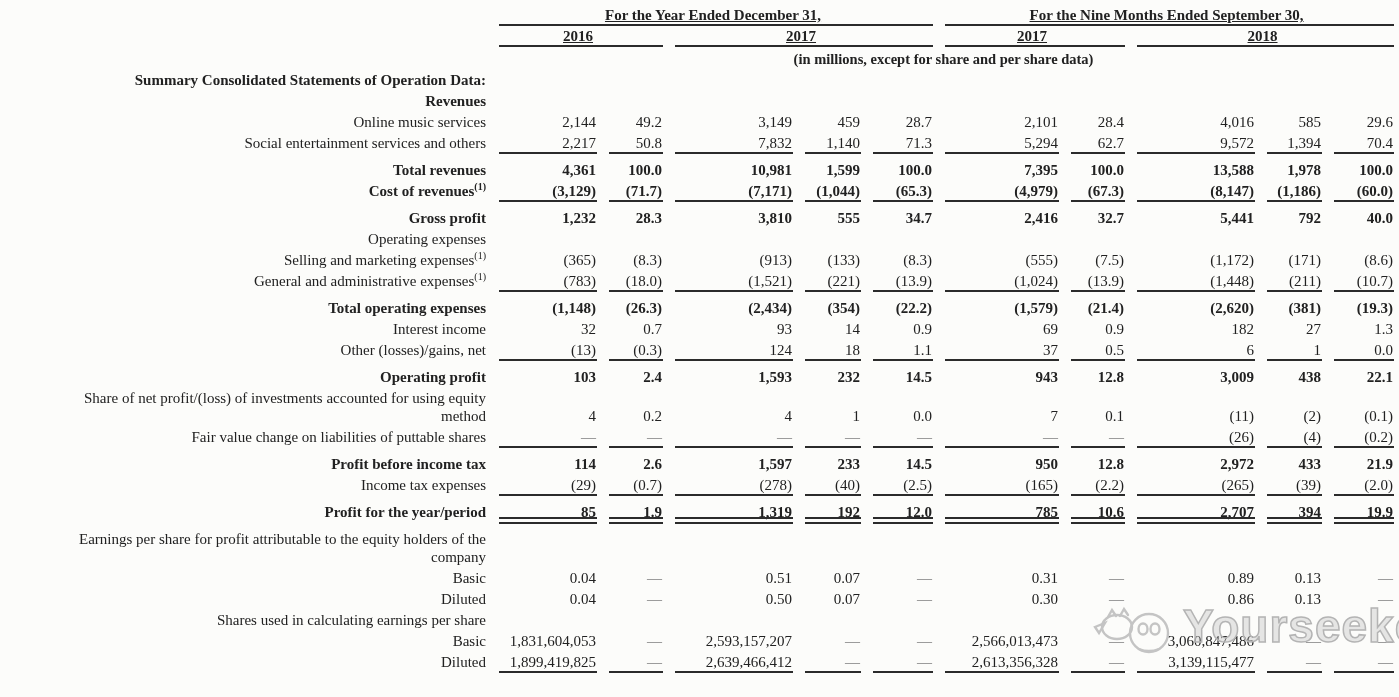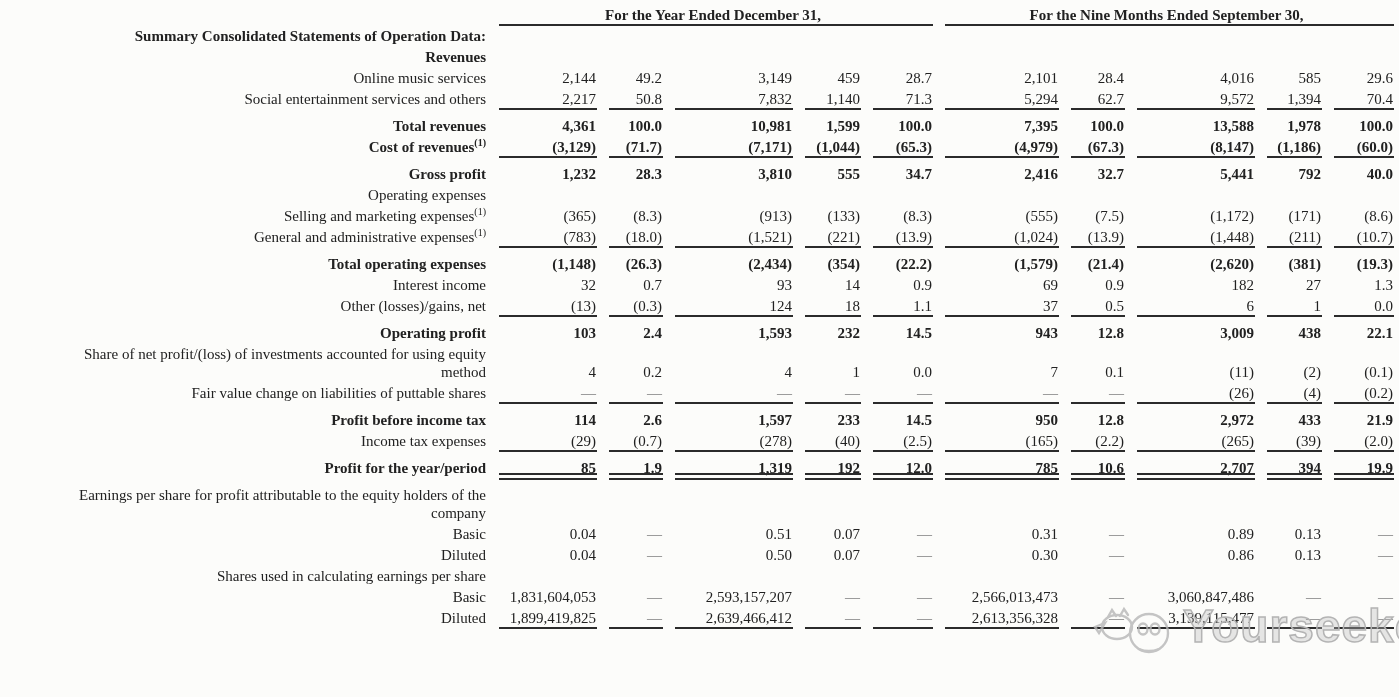--- a/index.html
+++ b/index.html
@@ -16,21 +16,21 @@
     padding:1px 4px 2px 4px;font-size:15px;line-height:18px;
     white-space:nowrap;overflow:visible;
   }
   th{font-weight:bold;}
   .lbl{text-align:right;}
   .num{text-align:right;}
   .ind0{padding-left:7px;}
   .ind1{padding-left:43px;}
   .cont{padding-left:21px;}
   sup{font-size:10px;line-height:0;vertical-align:super;}
-  .grp,.year,.colh{}
+  .grp,.year,.colh{text-decoration:underline;}
   .units{text-align:center;font-weight:bold;font-size:14.5px;padding-top:3px;}
   
   .rule::after{
     content:"";position:absolute;left:9px;right:3px;bottom:0;
     border-bottom:2px solid #2b2b2b;
   }
   .rule2::after{
     content:"";position:absolute;left:9px;right:3px;bottom:-1px;height:3px;
     border-top:2px solid #2b2b2b;border-bottom:2px solid #2b2b2b;
   }
@@ -70,20 +70,31 @@
         <col style="width:130px">
       <col style="width:67px">
         <col style="width:72px">
     </colgroup>
     <thead>
       <tr>
         <td class="lbl"></td>
         <th colspan="5" class="grp rule">For the Year Ended December 31,</th>
         <th colspan="5" class="grp rule">For the Nine Months Ended September 30,</th>
       </tr>
+      <tr>
+        <td class="lbl"></td>
+        <th colspan="2" class="year rule">2016</th>
+        <th colspan="3" class="year rule">2017</th>
+        <th colspan="2" class="year rule">2017</th>
+        <th colspan="3" class="year rule">2018</th>
+      </tr>
+      <tr>
+        <td class="lbl"></td>
+        <th colspan="10" class="units">(in millions, except for share and per share data)</th>
+      </tr>
     </thead>
     <tbody id="tbody">
         <tr class="bold">
           <td class="lbl ind0"><span>Summary Consolidated Statements of Operation Data:</span></td>
           <td class="num"><span class="v"></span></td>
           <td class="num"><span class="v"></span></td>
           <td class="num"><span class="v"></span></td>
           <td class="num"><span class="v"></span></td>
           <td class="num"><span class="v"></span></td>
           <td class="num"><span class="v"></span></td>

